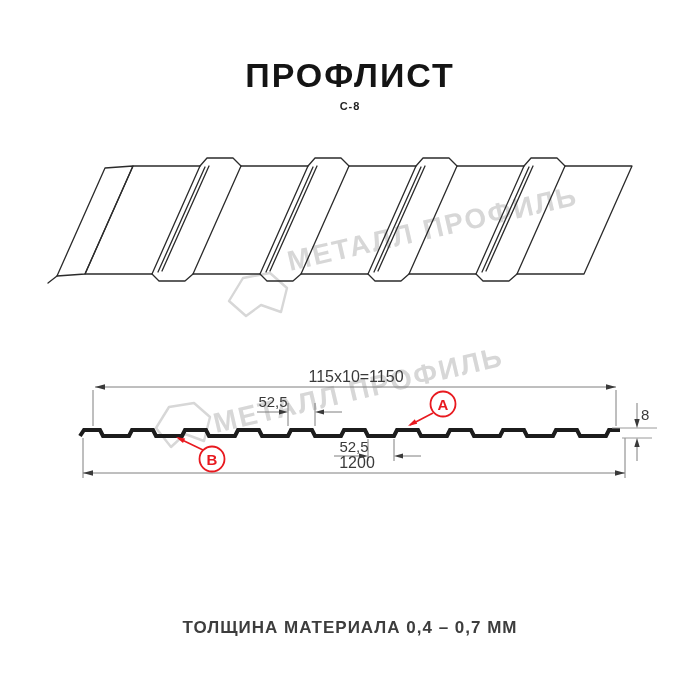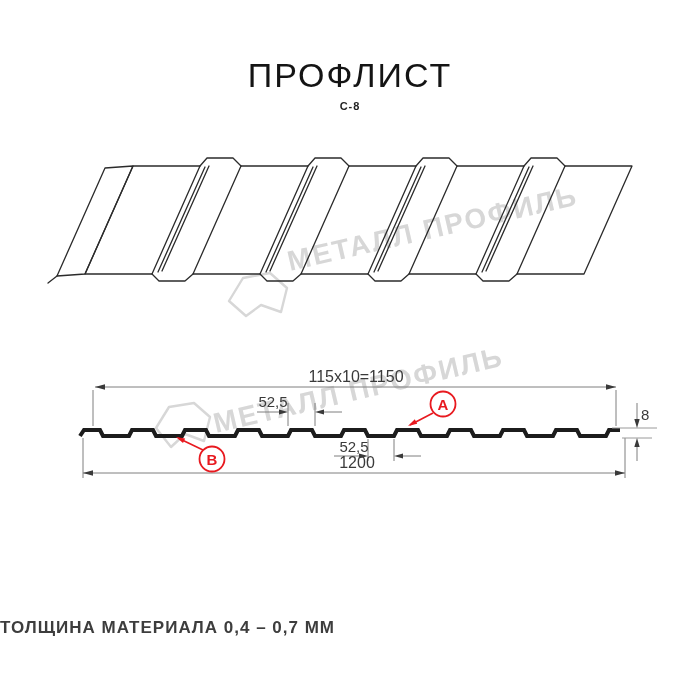--- a/index.html
+++ b/index.html
@@ -2,28 +2,28 @@
 <html><head>
 <meta charset="utf-8">
 <style>
   html,body{margin:0;padding:0;background:#f2f2f2;}
   .stage{
     position:relative;width:700px;height:700px;background:#ffffff;
     font-family:"Liberation Sans", sans-serif;overflow:hidden;margin:0 auto;
   }
   .title{
     position:absolute;top:56px;left:0;width:700px;text-align:center;
-    font-size:34px;font-weight:400;letter-spacing:2px;color:#141414;
+    font-size:34px;font-weight:700;letter-spacing:2px;color:#141414;
   }
   .subtitle{
     position:absolute;top:100px;left:0;width:700px;text-align:center;
     font-size:11px;font-weight:700;letter-spacing:1px;color:#232323;
   }
   .footer-note{
-    position:absolute;top:618px;left:0;width:700px;
+    position:absolute;top:618px;left:0;width:700px;text-align:center;
     font-size:17px;font-weight:600;letter-spacing:1px;color:#3d3d3d;
   }
   svg{position:absolute;left:0;top:0;}
   .sheet-line{stroke:#2b2b2b;stroke-width:1.3;fill:none;stroke-linejoin:round;stroke-linecap:round;}
   .profile-line{stroke:#1c1c1c;stroke-width:4;fill:none;stroke-linejoin:miter;}
   .dim-line{stroke:#7f7f7f;stroke-width:1;fill:none;}
   .surf-line{stroke:#9a9a9a;stroke-width:1;fill:none;}
   .dim-arrow{fill:#3a3a3a;stroke:none;}
   .dim-text{fill:#3a3a3a;font-family:"Liberation Sans",sans-serif;}
   .red-line{stroke:#e8191f;stroke-width:1.6;fill:none;}

